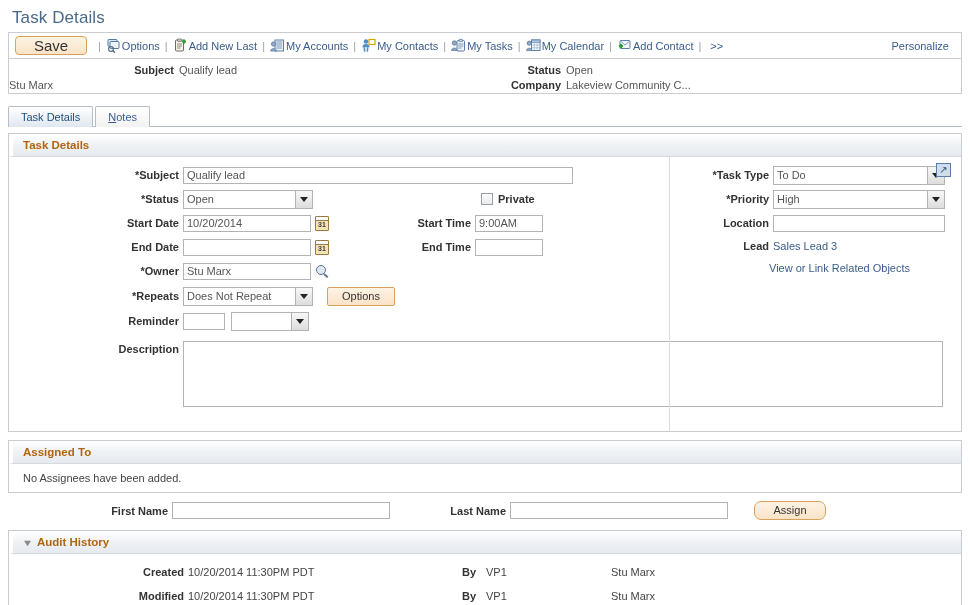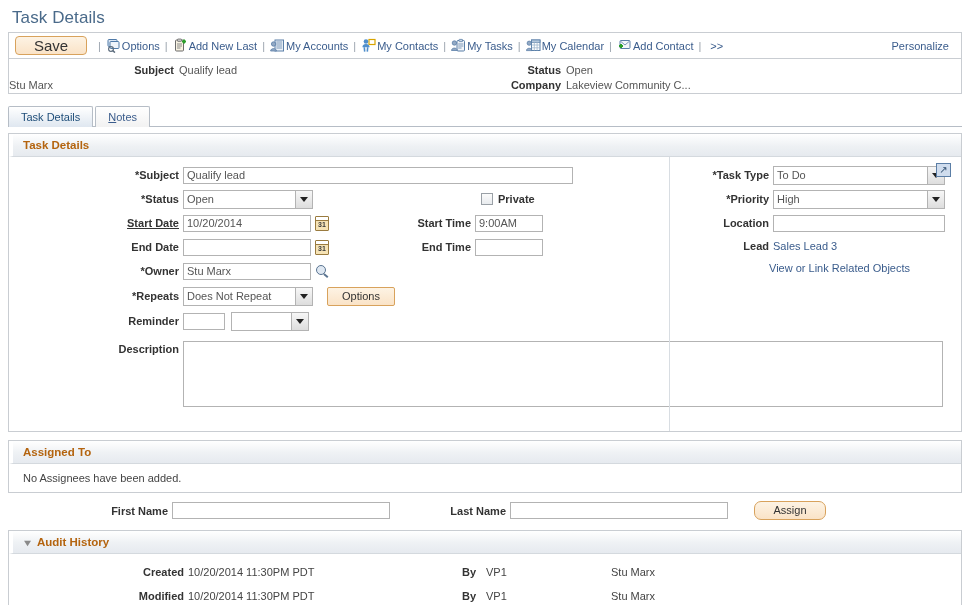--- a/index.html
+++ b/index.html
@@ -415,21 +415,21 @@
             <i></i>
           </span>
       </div>
       <div style="margin-left:168px;display:flex;align-items:center;">
         <span class="chkbox"></span>
         <span class="chklabel">Private</span>
       </div>
     </div>
 
     <div class="frow">
-      <div class="flabel" style="width:170px;text-decoration:underline;">Start Date</div>
+      <div class="flabel" style="width:170px;">Start Date</div>
       <input type="text" style="width: 128px;" value="10/20/2014">
       <span class="cal-icon" style="margin-left:4px;">31</span>
       <div class="flabel" style="width:130px;margin-left:12px;">Start Time</div>
       <input type="text" style="width: 68px;" value="9:00AM">
     </div>
 
     <div class="frow">
       <div class="flabel" style="width:170px;">End Date</div>
       <input type="text" style="width: 128px;" value="">
       <span class="cal-icon" style="margin-left:4px;">31</span>

